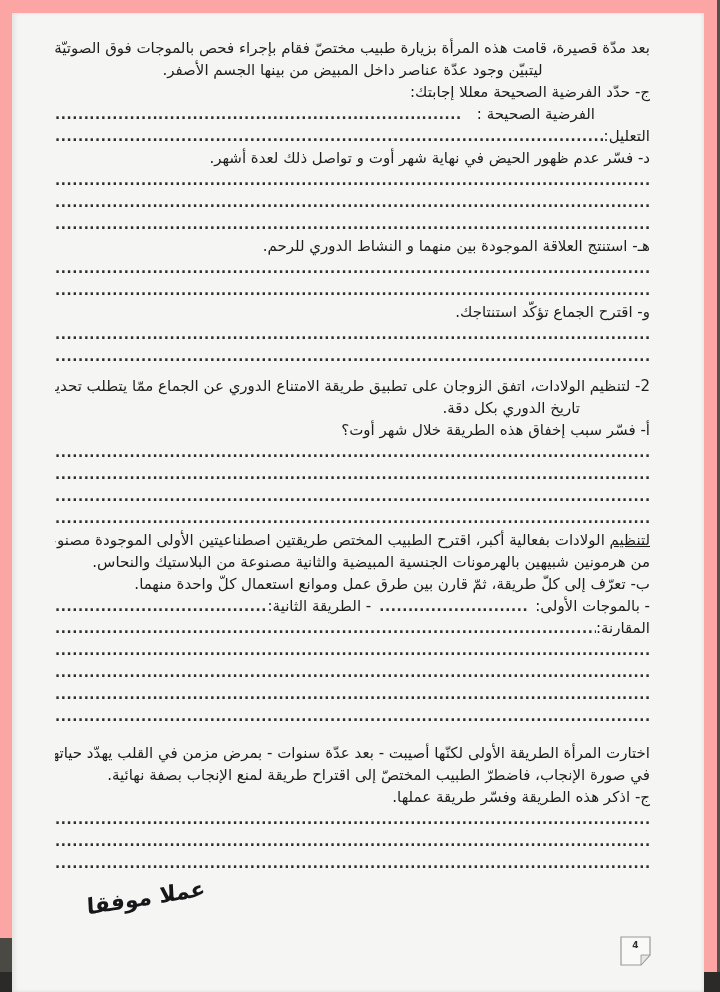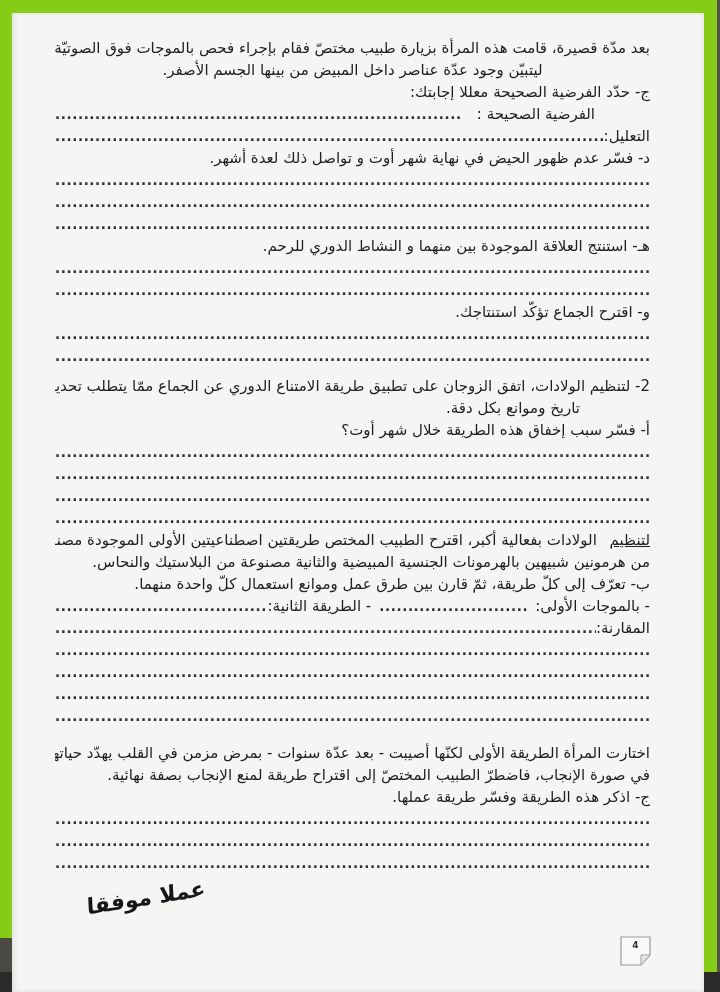--- a/index.html
+++ b/index.html
@@ -1,17 +1,17 @@
 <!DOCTYPE html>
 <html lang="ar"><head>
 <meta charset="utf-8">
 <style>
   html,body{margin:0;padding:0;width:720px;height:992px;overflow:hidden;}
   body{background:#2b2a28;font-family:"DejaVu Sans",sans-serif;}
-  .screen{position:relative;width:720px;height:972px;background:#84cc16;}
+  .screen{position:relative;width:720px;height:972px;background:#fca5a5;}
   .edge-highlight{position:absolute;right:0;top:0;width:3px;height:100%;background:#54524c;}
   .corner-shade{position:absolute;left:0;bottom:0;width:12px;height:34px;background:#4a4944;}
   .paper{position:absolute;left:12px;top:13px;width:692px;height:979px;background:#f5f5f3;
          box-shadow:inset 3px 0 4px rgba(0,0,0,0.07), inset -2px 0 3px rgba(0,0,0,0.05);}
   .content{position:absolute;top:24px;right:54px;left:43px;direction:rtl;text-align:right;
            color:#1e1e1e;font-size:15px;line-height:22px;}
   .line{height:22px;white-space:nowrap;overflow:hidden;text-align:right;}
   .just{text-align:justify;text-align-last:justify;}
   .center{text-align:center;}
   .indent70{padding-right:70px;}
@@ -19,21 +19,21 @@
   .gap15{margin-top:15px;}
   .flexline{display:flex;align-items:baseline;height:22px;overflow:hidden;}
   .pad55{padding-right:55px;}
   .lbl{flex:0 0 auto;white-space:nowrap;}
   .dotfill{flex:1 1 auto;overflow:hidden;white-space:nowrap;direction:ltr;
            font-size:13.5px;font-weight:bold;letter-spacing:0.6px;color:#2e2e2e;}
   .dotfill.gapR{margin-right:16px;}
   .dotfill.fixed{flex:0 0 148px;margin:0 8px;}
   .dotrow{font-size:13.5px;font-weight:bold;letter-spacing:0.6px;color:#2e2e2e;
           direction:ltr;text-align:left;}
-  .u{text-decoration:underline;margin-left:8px;}
+  .u{text-decoration:underline;}
   .closing{position:absolute;left:74px;top:872px;font-size:22px;font-weight:bold;color:#17171a;
            transform:rotate(-9deg) skewX(-6deg);letter-spacing:1px;}
   .pagebox{position:absolute;left:608px;top:923px;width:31px;height:30px;}
   .pagebox svg{position:absolute;left:0;top:0;}
   .pnum{position:absolute;left:0;top:4px;width:100%;text-align:center;
         font-size:9px;color:#2e2e2e;font-weight:bold;}
 </style>
 </head>
 <body>
 
@@ -64,21 +64,21 @@
 
       <div class="line">هـ- استنتج العلاقة الموجودة بين منهما و النشاط الدوري للرحم.</div>
       <div class="line dotrow">............................................................................................................................................................................................................................</div>
       <div class="line dotrow">............................................................................................................................................................................................................................</div>
 
       <div class="line">و- اقترح الجماع تؤكّد استنتاجك.</div>
       <div class="line dotrow">............................................................................................................................................................................................................................</div>
       <div class="line dotrow">............................................................................................................................................................................................................................</div>
 
       <div class="line just gap8">2- لتنظيم الولادات، اتفق الزوجان على تطبيق طريقة الامتناع الدوري عن الجماع ممّا يتطلب تحديد</div>
-      <div class="line indent70">تاريخ وموانع بكل دقة.</div>
+      <div class="line indent70">تاريخ الدوري بكل دقة.</div>
       <div class="line">أ- فسّر سبب إخفاق هذه الطريقة خلال شهر أوت؟</div>
       <div class="line dotrow">............................................................................................................................................................................................................................</div>
       <div class="line dotrow">............................................................................................................................................................................................................................</div>
       <div class="line dotrow">............................................................................................................................................................................................................................</div>
       <div class="line dotrow">............................................................................................................................................................................................................................</div>
 
       <div class="line just"><span class="u">لتنظيم</span><span> الولادات بفعالية أكبر، اقترح الطبيب المختص طريقتين اصطناعيتين الأولى الموجودة مصنوعة</span></div>
       <div class="line">من هرمونين شبيهين بالهرمونات الجنسية المبيضية والثانية مصنوعة من البلاستيك والنحاس.</div>
       <div class="line">ب- تعرّف إلى كلّ طريقة، ثمّ قارن بين طرق عمل وموانع استعمال كلّ واحدة منهما.</div>
 

